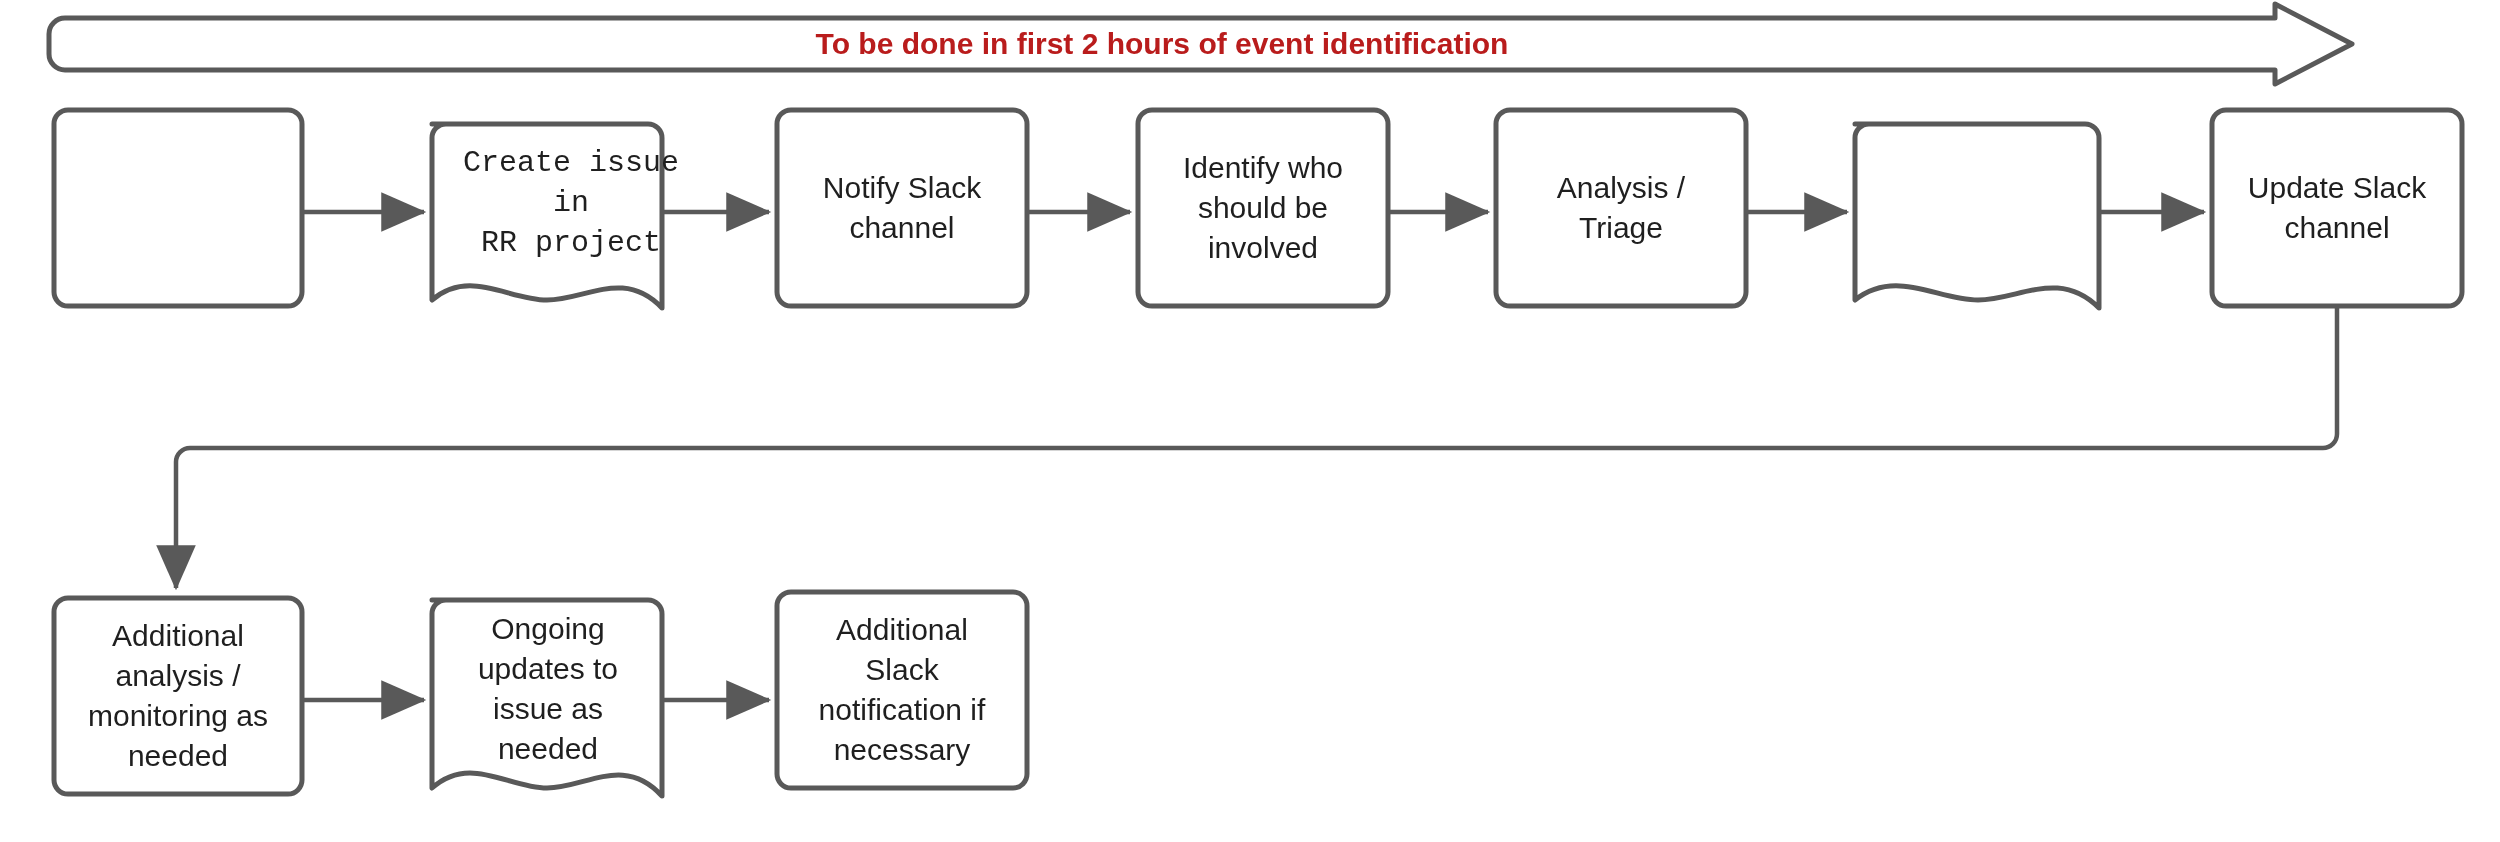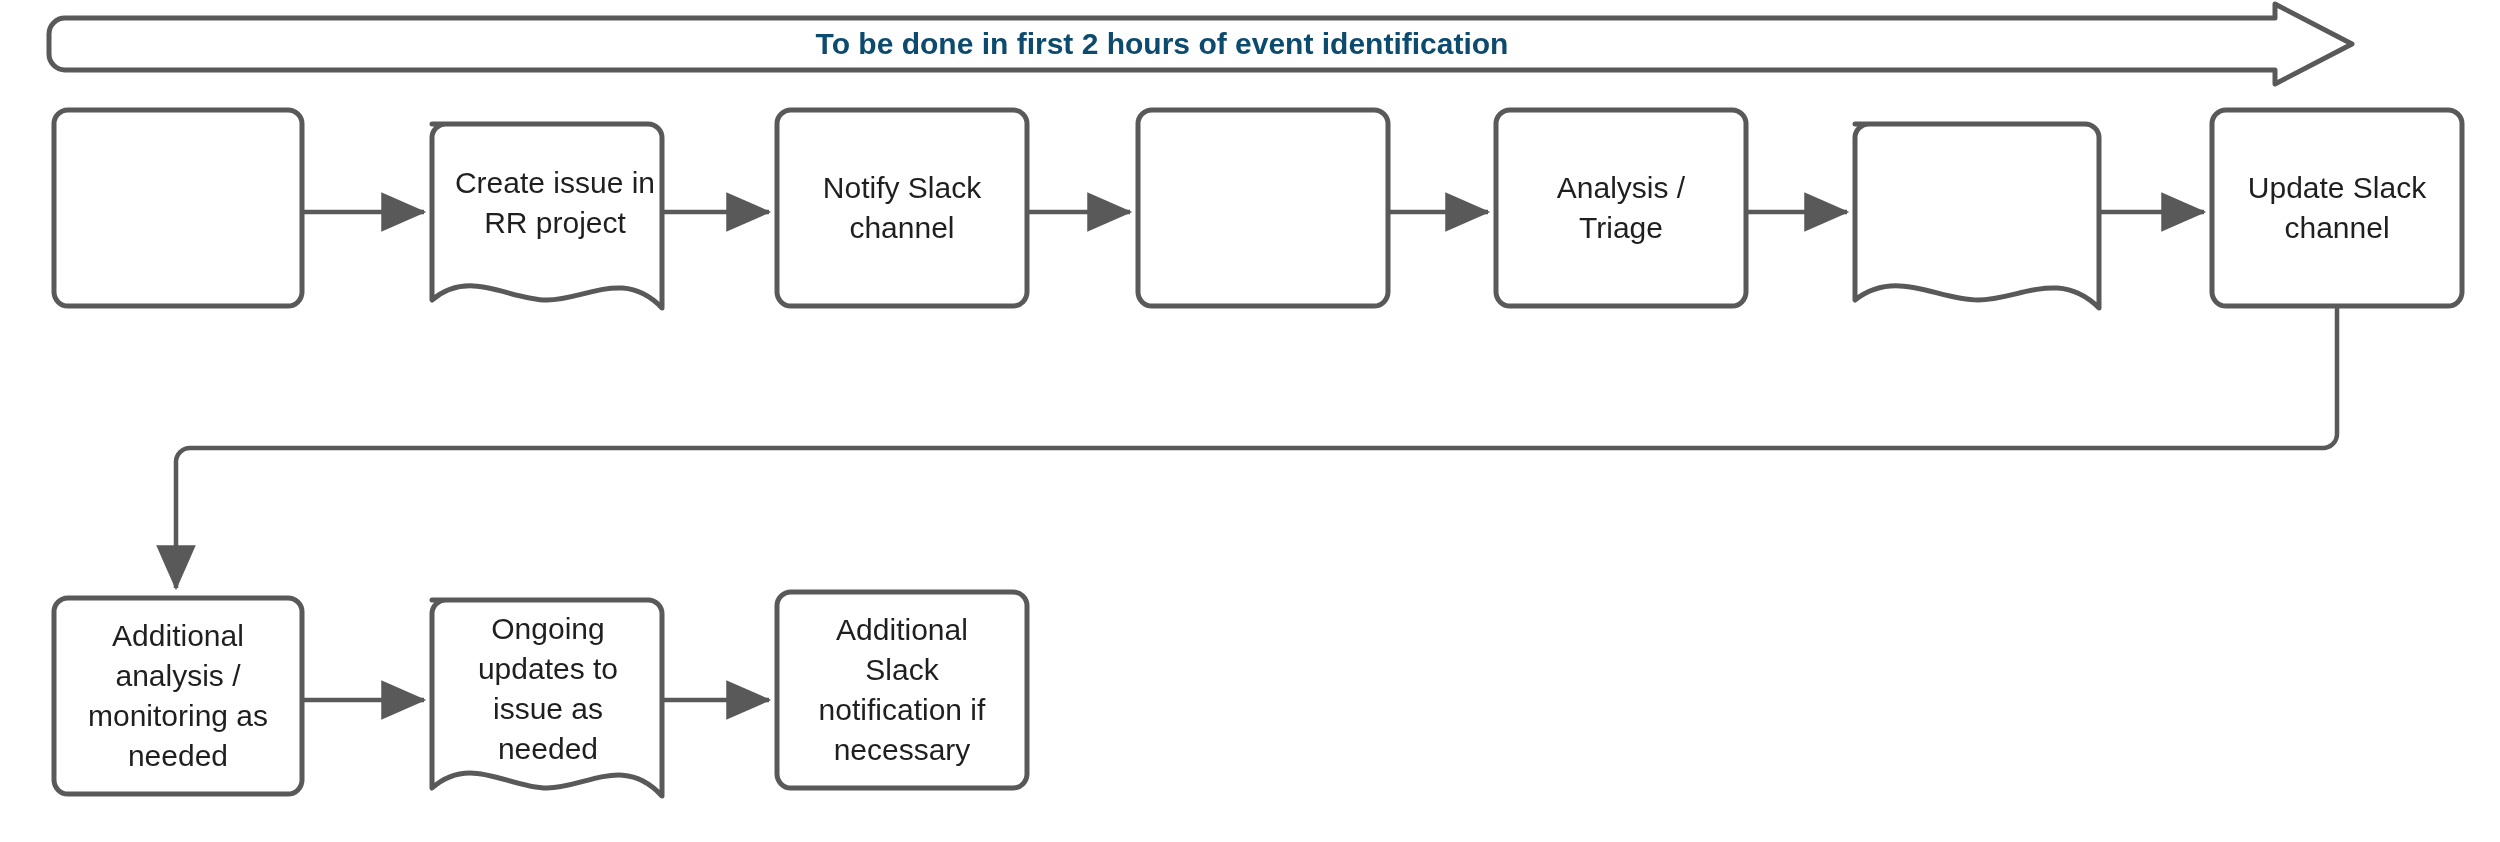--- a/index.html
+++ b/index.html
@@ -36,21 +36,21 @@
     font-family: "Liberation Sans", sans-serif;
     white-space: pre-line;
     pointer-events: none;
   }
   .banner-label {
     position: absolute;
     display: flex;
     align-items: center;
     justify-content: center;
     text-align: center;
-    color: #0c4a6e;
+    color: #b91c1c;
     font-size: 30px;
     font-weight: bold;
     font-family: "Liberation Sans", sans-serif;
     pointer-events: none;
   }
   .hit {
     position: absolute;
     background: transparent;
   }
 </style>
@@ -137,26 +137,29 @@
       <line x1="2100" y1="212" x2="2204" y2="212" marker-end="url(#ah)"></line>
       <path d="M 2337,308 L 2337,434 A 14,14 0 0 1 2323,448 L 190,448 A 14,14 0 0 0 176,462 L 176,588" marker-end="url(#ah)"></path>
       <line x1="303" y1="700" x2="424" y2="700" marker-end="url(#ah)"></line>
       <line x1="663" y1="700" x2="769" y2="700" marker-end="url(#ah)"></line>
     </g>
   </svg>
 
   <div class="banner-label" style="left:49px; top:18px; width:2226px; height:52px;">To be done in first 2 hours of event identification</div>
 
 
-  <div class="node-label" style="left:440px; top:118px; width:230px; height:170px;">Create issue in
+  <div class="node-label" style="left:456px; top:118px; width:230px; height:170px;font-family:Liberation Mono, monospace;">Create issue in
 RR project</div>
 
   <div class="node-label" style="left:777px; top:110px; width:250px; height:196px;">Notify Slack
 channel</div>
 
+  <div class="node-label" style="left:1138px; top:110px; width:250px; height:196px;">Identify who
+should be
+involved</div>
 
   <div class="node-label" style="left:1496px; top:110px; width:250px; height:196px;">Analysis /
 Triage</div>
 
 
   <div class="node-label" style="left:2212px; top:110px; width:250px; height:196px;">Update Slack
 channel</div>
 
   <div class="node-label" style="left:54px; top:598px; width:248px; height:196px;">Additional
 analysis /

